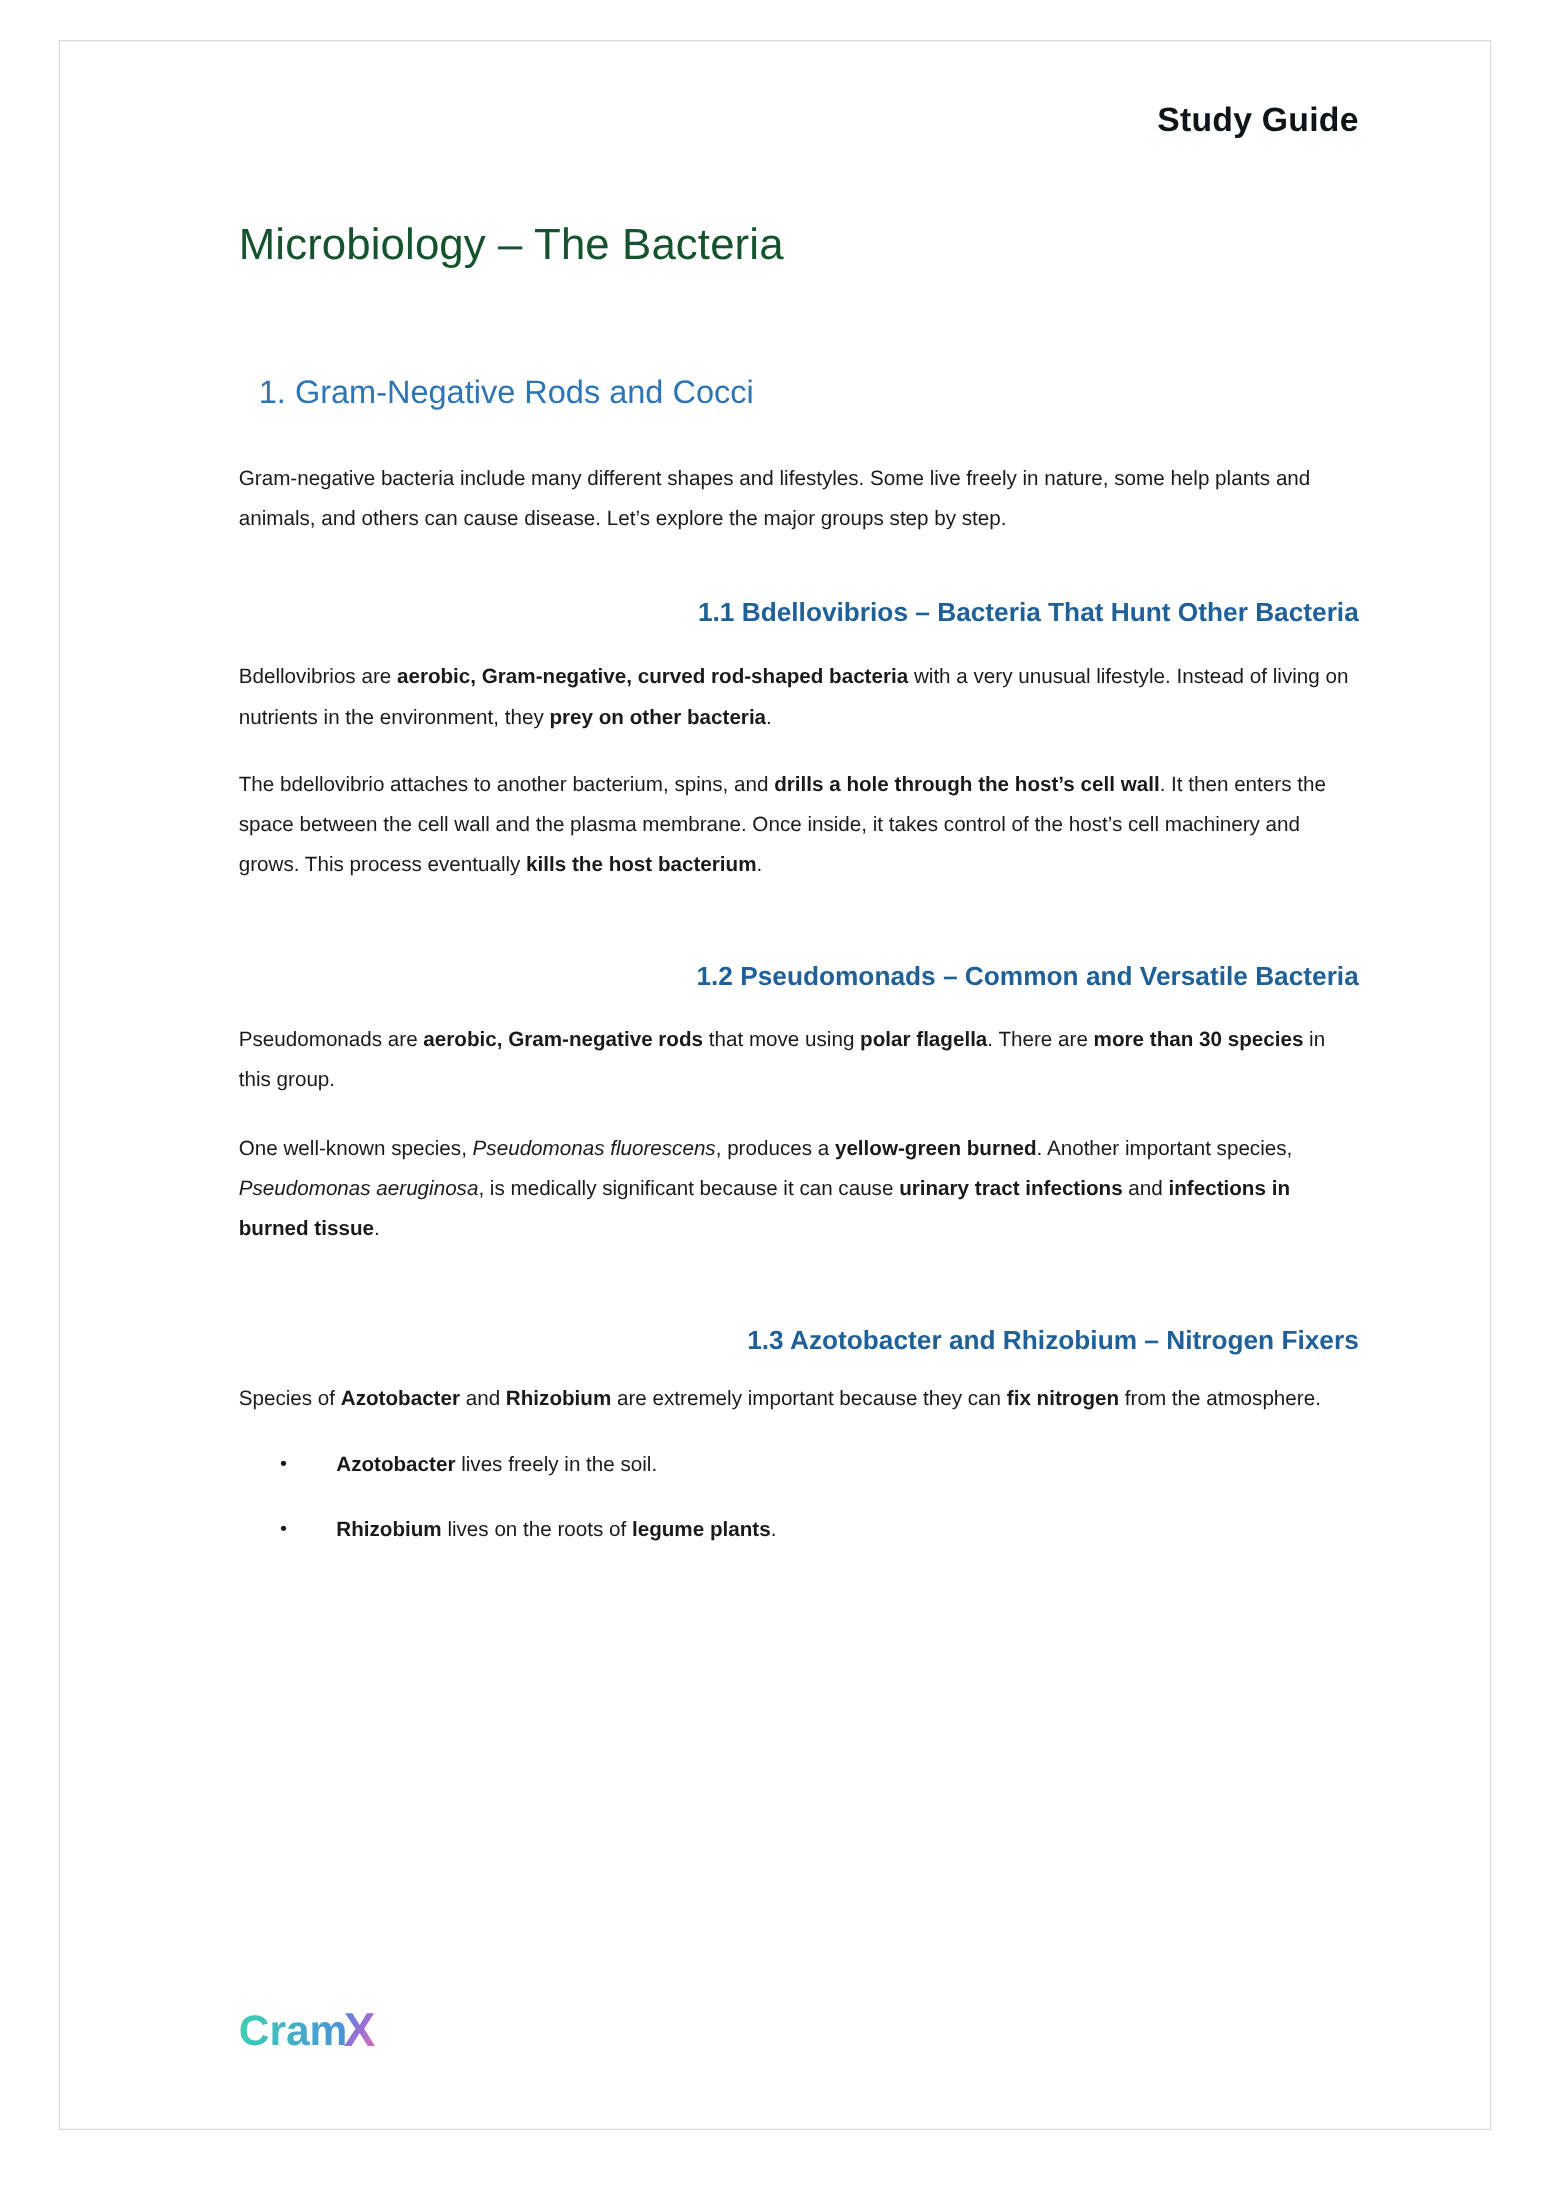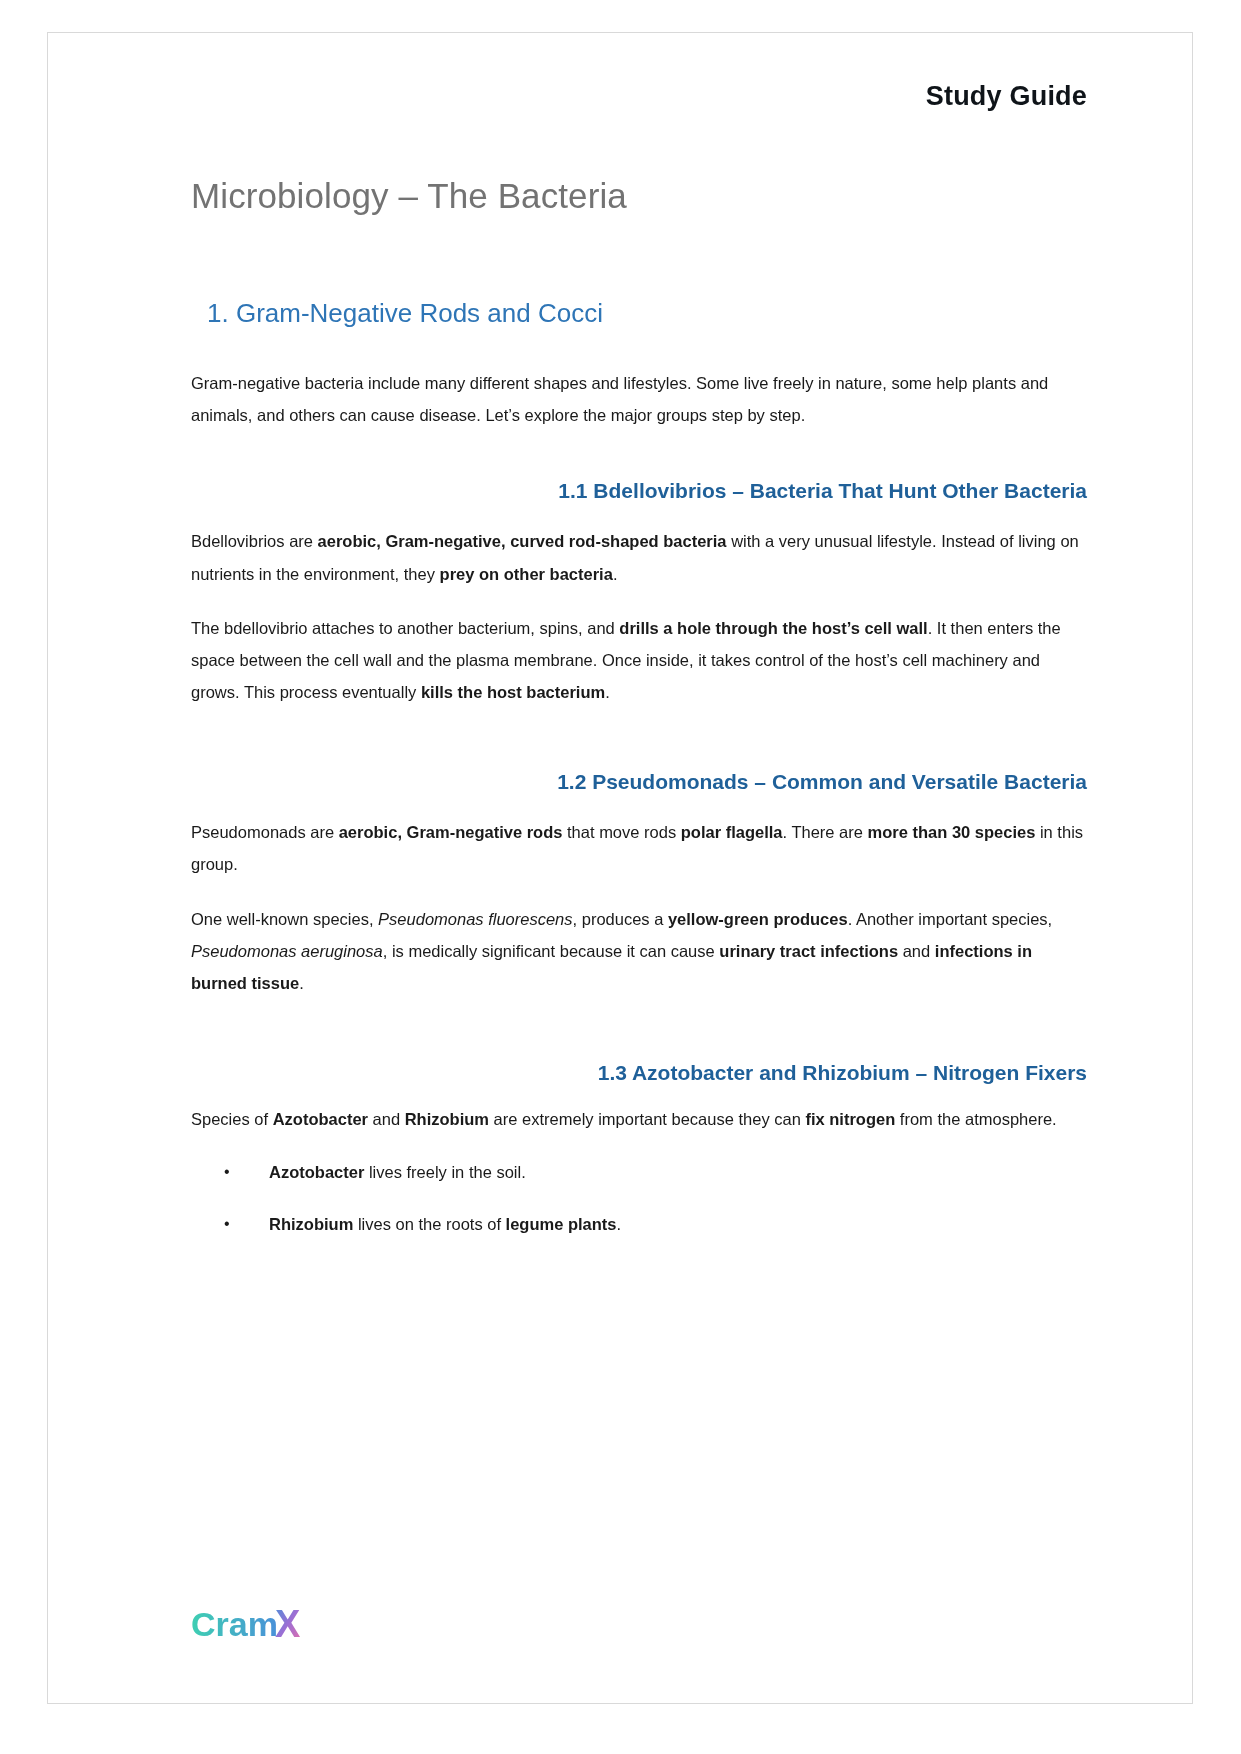--- a/index.html
+++ b/index.html
@@ -58,21 +58,21 @@
   }
 
   
   .doc-title {
     position: relative;
     z-index: 2;
     margin: 0;
     padding-top: 143px;
     font-size: 35px;
     font-weight: normal;
-    color: #737373;
+    color: #14532d;
     letter-spacing: 0.1px;
   }
   h2.section-title {
     position: relative;
     z-index: 2;
     margin: 16px;
     padding-top: 66px;
     font-size: 26px;
     font-weight: normal;
     color: #2e75b6;
@@ -158,25 +158,25 @@
     </p>
 
     <p class="para">
       <span>The bdellovibrio attaches to another bacterium, spins, and </span><b>drills a hole through the host’s cell wall</b><span>. It then enters the space between the cell wall and the plasma membrane. Once inside, it takes control of the host’s cell machinery and grows. This process eventually </span><b>kills the host bacterium</b><span>.</span>
     </p>
 
 
     <h3 class="sub-title extra-gap">1.2 Pseudomonads – Common and Versatile Bacteria</h3>
 
     <p class="para">
-      <span>Pseudomonads are </span><b>aerobic, Gram-negative rods</b><span> that move rods </span><b>polar flagella</b><span>. There are </span><b>more than 30 species</b><span> in this group.</span>
-    </p>
-
-    <p class="para">
-      <span>One well-known species, </span><i>Pseudomonas fluorescens</i><span>, produces a </span><b>yellow-green produces</b><span>. Another important species, </span><i>Pseudomonas aeruginosa</i><span>, is medically significant because it can cause </span><b>urinary tract infections</b><span> and </span><b>infections in burned tissue</b><span>.</span>
+      <span>Pseudomonads are </span><b>aerobic, Gram-negative rods</b><span> that move using </span><b>polar flagella</b><span>. There are </span><b>more than 30 species</b><span> in this group.</span>
+    </p>
+
+    <p class="para">
+      <span>One well-known species, </span><i>Pseudomonas fluorescens</i><span>, produces a </span><b>yellow-green burned</b><span>. Another important species, </span><i>Pseudomonas aeruginosa</i><span>, is medically significant because it can cause </span><b>urinary tract infections</b><span> and </span><b>infections in burned tissue</b><span>.</span>
     </p>
 
     <h3 class="sub-title extra-gap">1.3 Azotobacter and Rhizobium – Nitrogen Fixers</h3>
 
     <p class="para tight">
       <span>Species of </span><b>Azotobacter</b><span> and </span><b>Rhizobium</b><span> are extremely important because they can </span><b>fix nitrogen</b><span> from the atmosphere.</span>
     </p>
 
     <ul class="bullets">
       <li>

